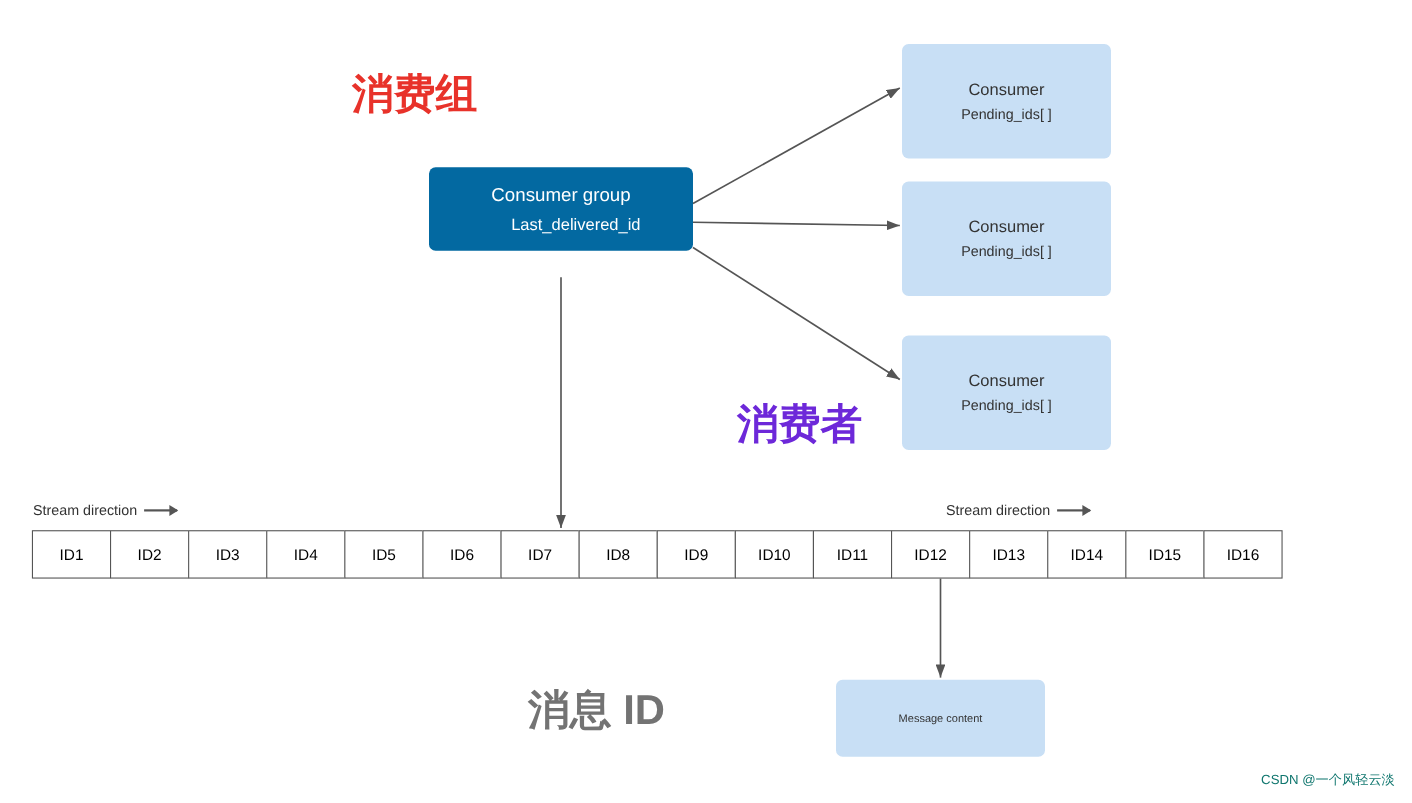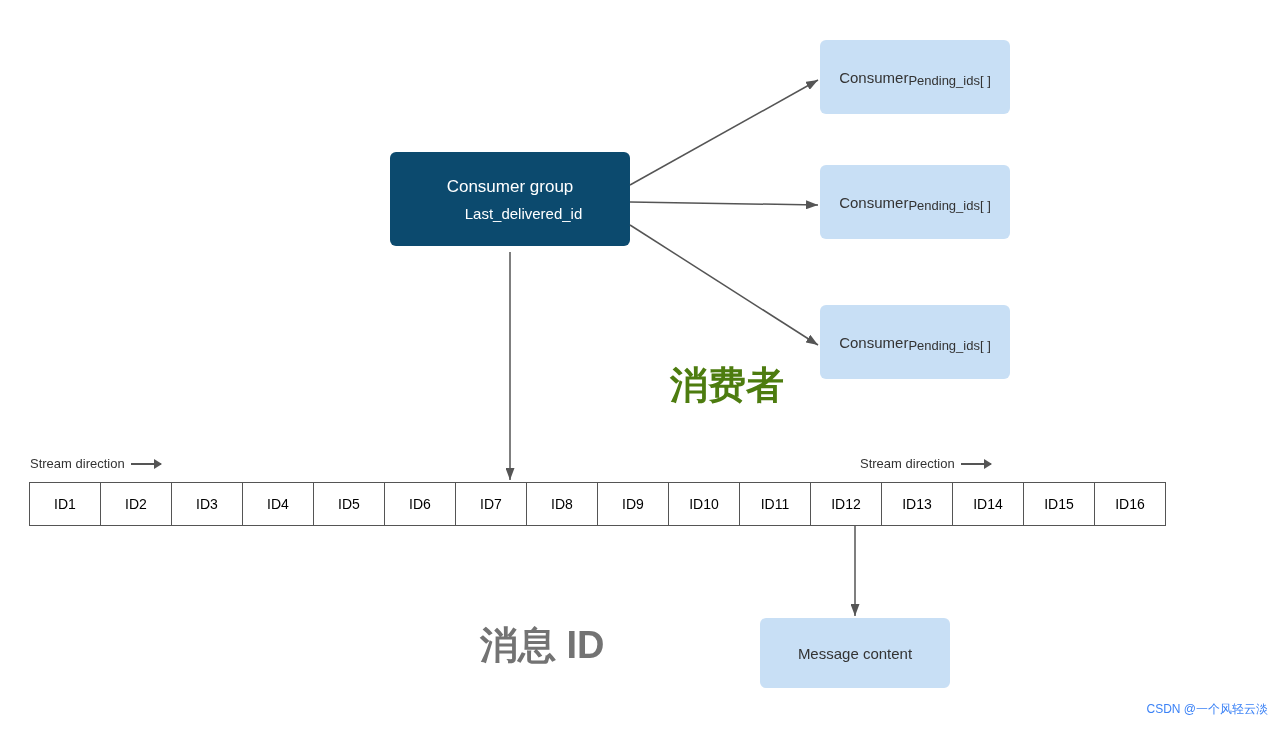--- a/index.html
+++ b/index.html
@@ -28,22 +28,22 @@
       color: #e8322a;
       font-family: SimHei, "Microsoft YaHei", Arial, sans-serif;
     }
 
     
     .consumer-group-box {
       position: absolute;
       top: 152px;
       left: 390px;
       width: 240px;
-      height: 94px;
-      background: #0c4a6e;
+      height: 76px;
+      background: #0369a1;
       border-radius: 6px;
       display: flex;
       flex-direction: column;
       align-items: center;
       justify-content: center;
       color: #fff;
       font-size: 16px;
     }
     .consumer-group-box .line1 {
       font-size: 17px;
@@ -52,45 +52,45 @@
     .consumer-group-box .line2 {
       font-size: 15px;
       margin-top: 8px;
       margin-left: 27px;
     }
 
     
     .consumer-box {
       position: absolute;
       width: 190px;
-      height: 74px;
+      height: 104px;
       background: #c8dff5;
       border-radius: 6px;
       display: flex;
-      flex-direction: row;
+      flex-direction: column;
       align-items: center;
       justify-content: center;
       font-size: 14px;
       color: #333;
     }
     .consumer-box .c-line1 { font-size: 15px; font-weight: 500; }
     .consumer-box .c-line2 { font-size: 13px; margin-top: 6px; }
 
     .consumer-box-1 { top: 40px; left: 820px; }
     .consumer-box-2 { top: 165px; left: 820px; }
     .consumer-box-3 { top: 305px; left: 820px; }
 
     
     .label-xiaofei {
       position: absolute;
       top: 360px;
       left: 670px;
       font-size: 38px;
       font-weight: bold;
-      color: #4d7c0f;
+      color: #6d28d9;
       font-family: SimHei, "Microsoft YaHei", Arial, sans-serif;
     }
 
     
     .stream-row {
       position: absolute;
       top: 482px;
       left: 30px;
       display: flex;
       align-items: center;
@@ -153,59 +153,60 @@
       position: absolute;
       top: 618px;
       left: 760px;
       width: 190px;
       height: 70px;
       background: #c8dff5;
       border-radius: 6px;
       display: flex;
       align-items: center;
       justify-content: center;
-      font-size: 15px;
+      font-size: 10px;
       color: #333;
     }
 
     
     .label-xiaoxi {
       position: absolute;
       top: 620px;
       left: 480px;
       font-size: 38px;
       font-weight: bold;
       color: #737373;
       font-family: SimHei, "Microsoft YaHei", Arial, sans-serif;
     }
 
     
     .watermark {
       position: absolute;
       bottom: 12px;
       right: 16px;
       font-size: 12px;
-      color: #3b82f6;
+      color: #0f766e;
     }
 
     
     .arrows-svg {
       position: absolute;
       top: 0;
       left: 0;
       width: 1284px;
       height: 730px;
       pointer-events: none;
     }
   </style>
 </head>
 <body>
 
 <div class="diagram-container">
 
+  <div class="label-xiaofeizu">消费组</div>
 
   <div class="consumer-group-box">
     <div class="line1">Consumer group</div>
     <div class="line2">Last_delivered_id</div>
   </div>
 
   <div class="consumer-box consumer-box-1">
     <div class="c-line1">Consumer</div>
     <div class="c-line2">Pending_ids[ ]</div>
   </div>

